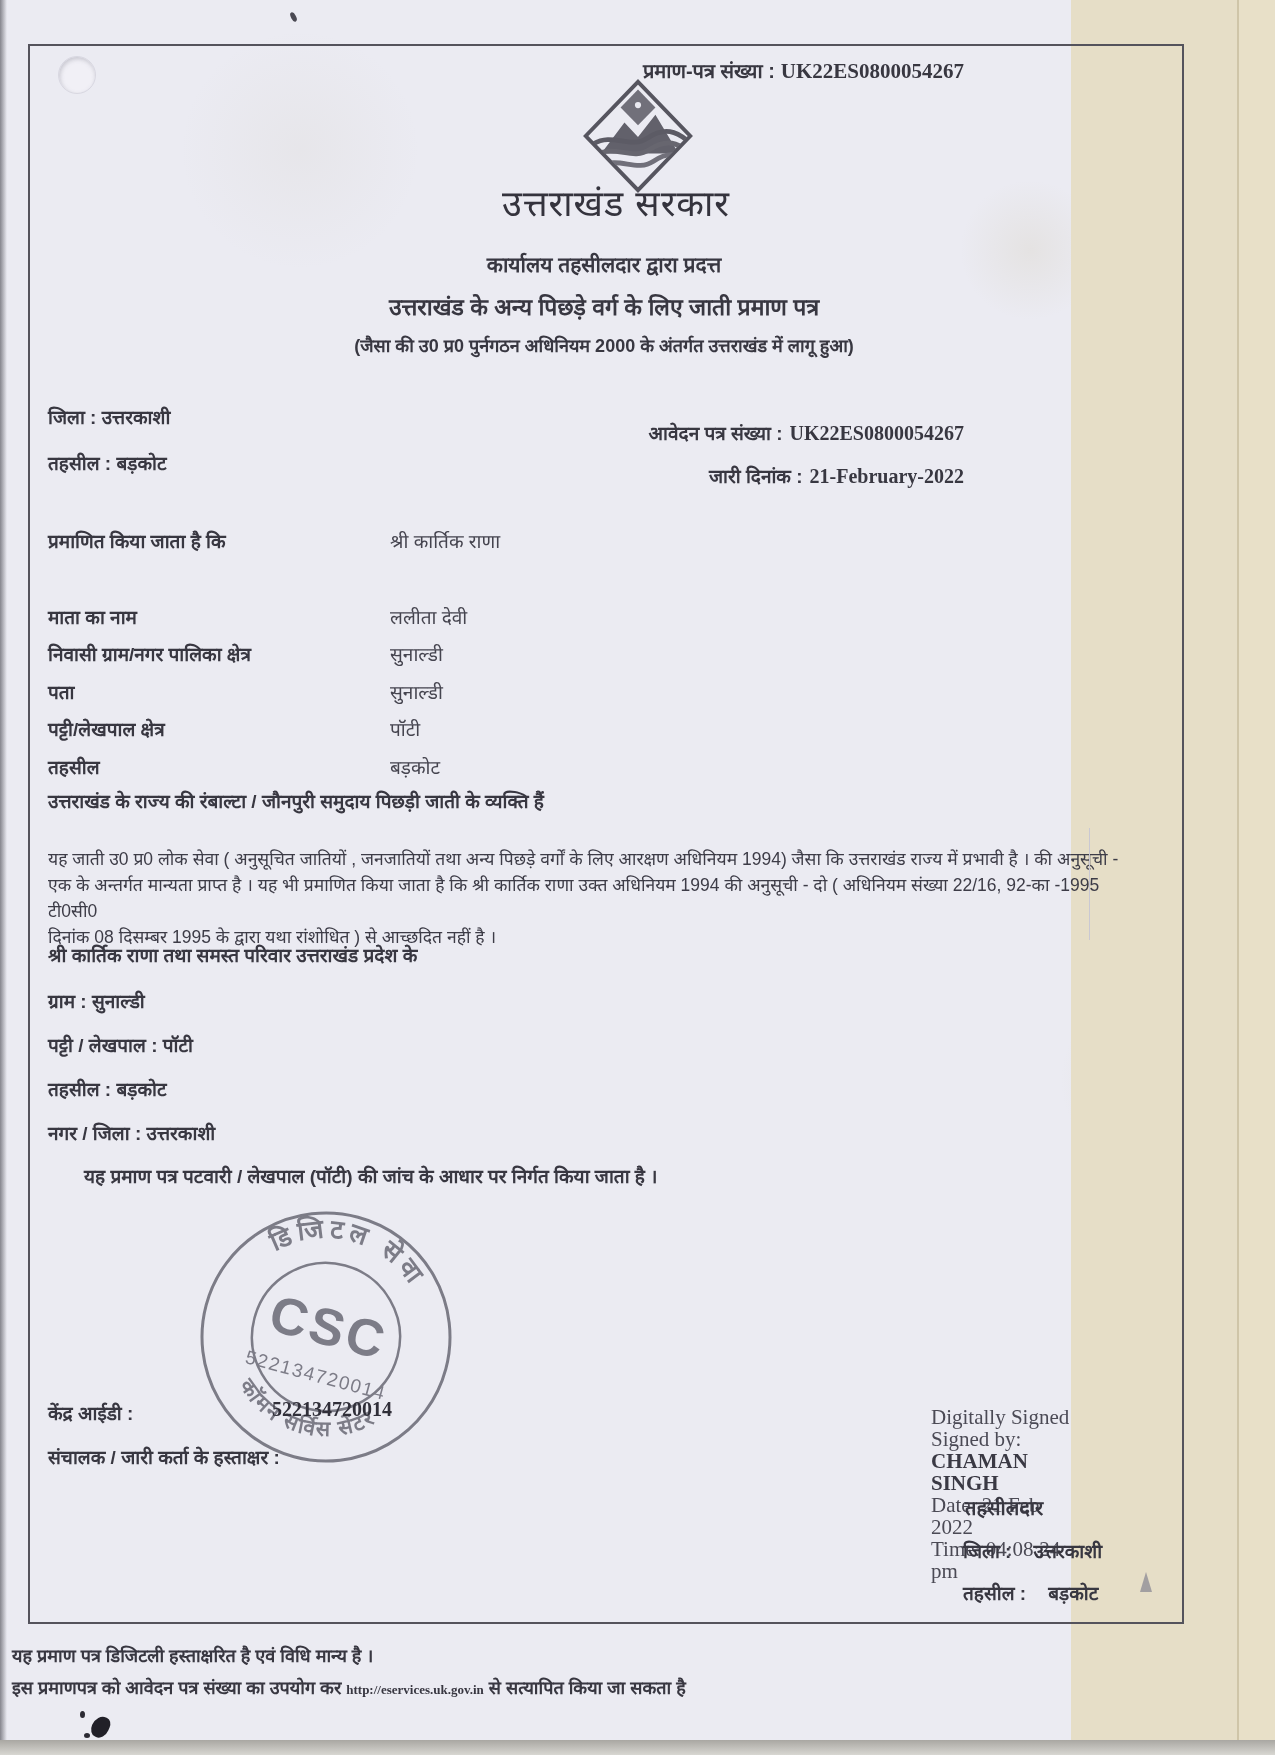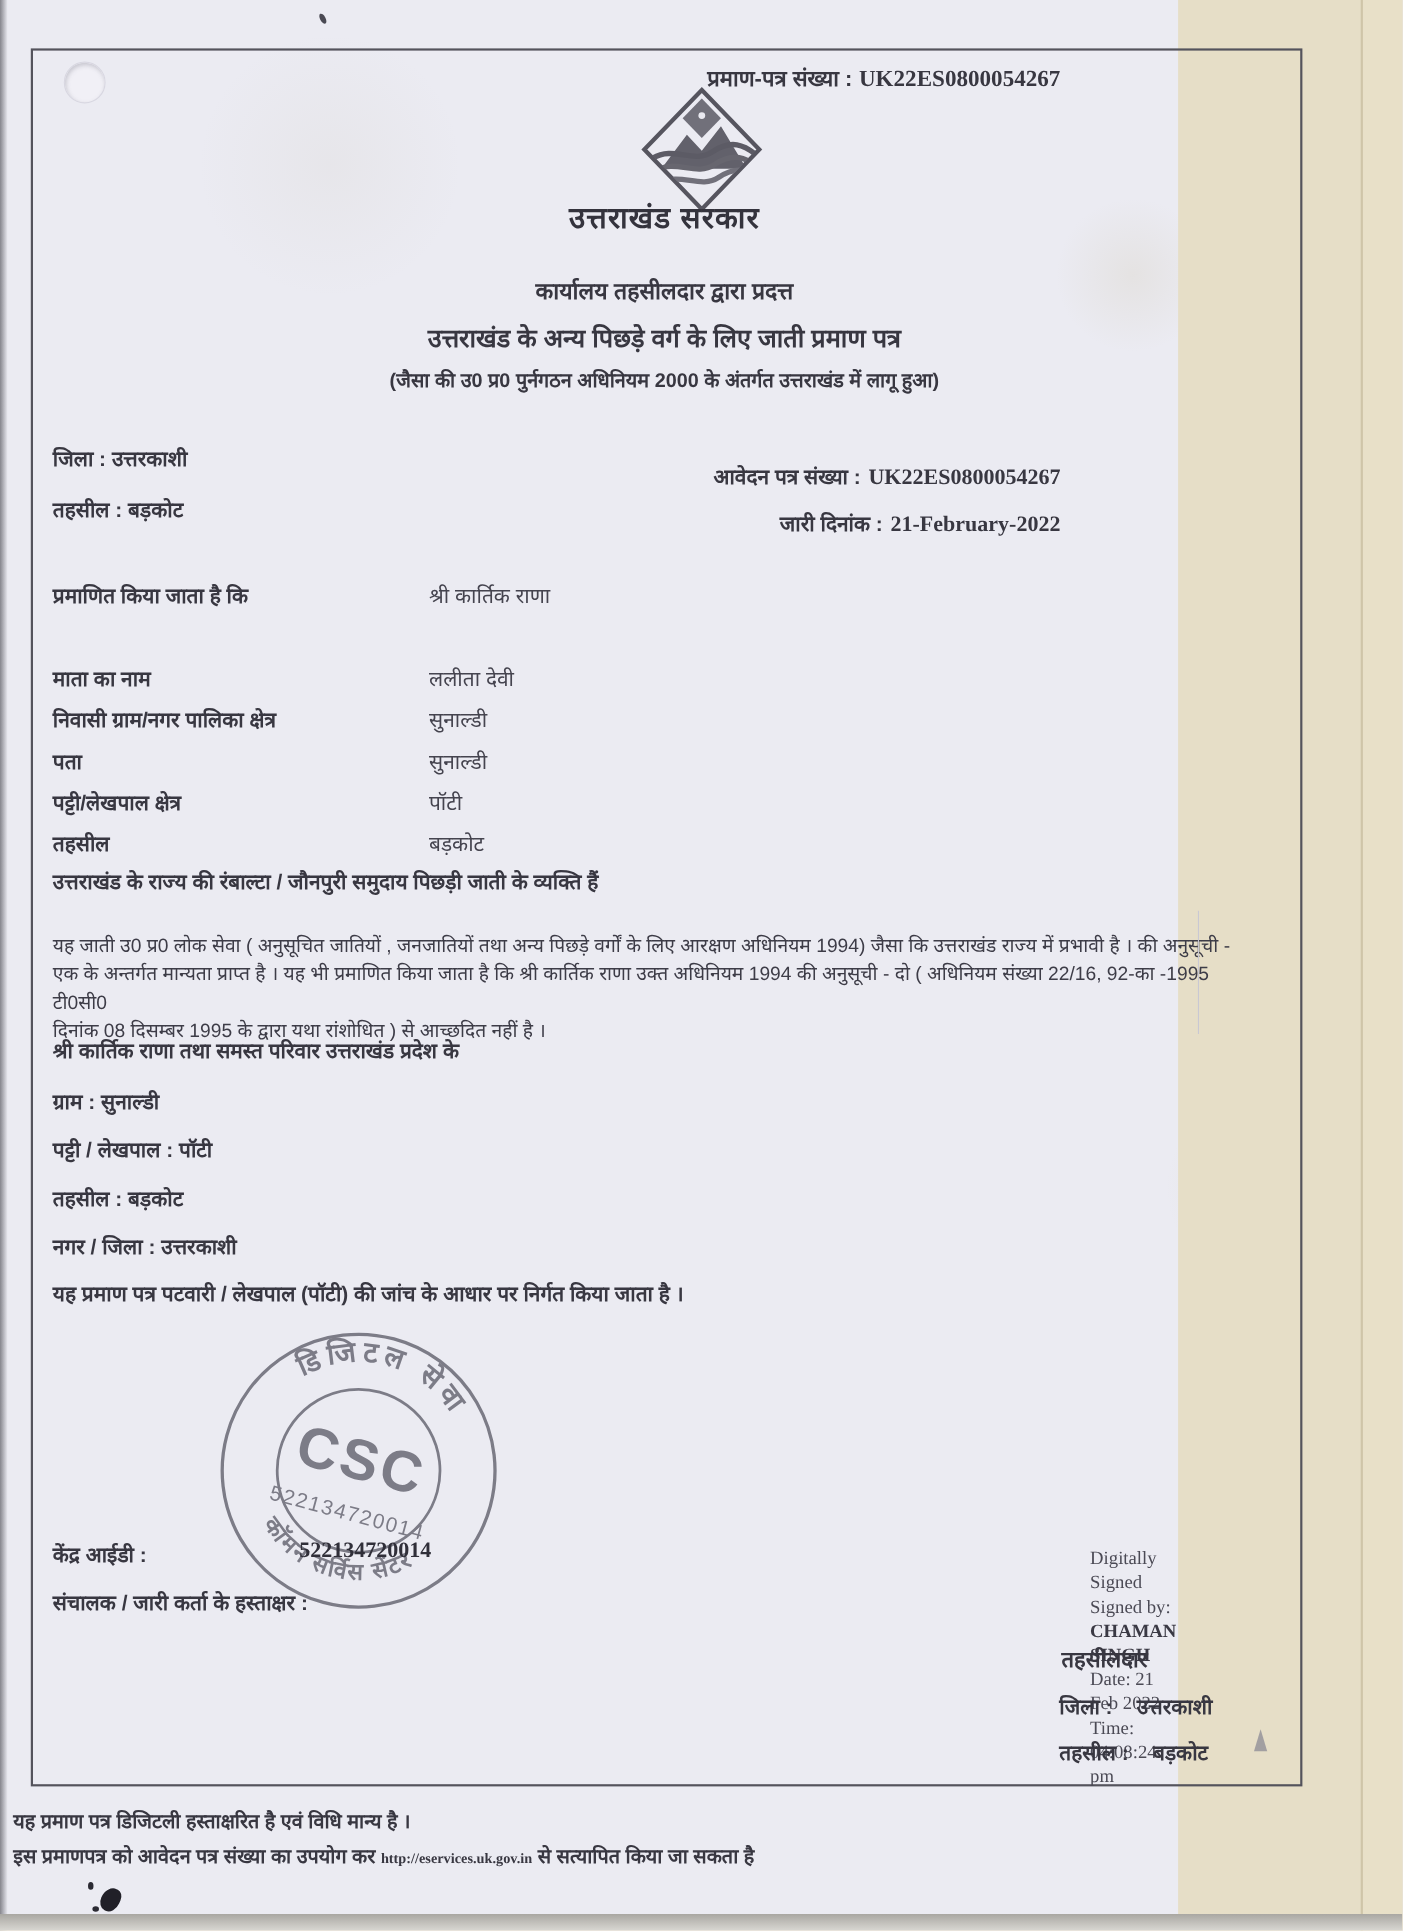--- a/index.html
+++ b/index.html
@@ -15,41 +15,41 @@
   .scan-edge-right{position:absolute;left:1237px;top:0;width:38px;height:1755px;background:#e8e0c8;border-left:2px solid #cfc5a8;}
   .scan-edge-bottom{position:absolute;left:0;top:1740px;width:1275px;height:15px;background:linear-gradient(to bottom,#a9a7a2,#d8d7d2);}
   .border-box{position:absolute;left:28px;top:44px;width:1152px;height:1576px;border:2px solid #54535c;}
   .hindi{font-family:"Liberation Sans","DejaVu Sans",sans-serif;}
   .latin{font-family:"Liberation Serif","DejaVu Serif",serif;}
   .b{font-weight:bold;}
   .cert-no{position:absolute;top:57px;right:107px;font-size:20px;font-weight:bold;white-space:nowrap;}
   .cert-no .latin{margin-left:6px;font-size:21px;}
   .header-wrap{position:absolute;left:28px;top:0;width:1152px;text-align:center;}
   .emblem{position:absolute;left:516px;top:76px;width:188px;height:120px;text-align:center;}
-  .govt-title{position:absolute;top:178px;width:100%;font-size:27px;font-weight:bold;letter-spacing:1px;color:#34333d;}
+  .govt-title{position:absolute;top:178px;width:100%;font-size:36px;font-weight:normal;letter-spacing:1px;color:#34333d;padding-left:12px;}
   .office-line{position:absolute;top:250px;width:100%;font-size:21px;font-weight:bold;}
   .cert-title{position:absolute;top:290px;width:100%;font-size:23px;font-weight:bold;}
   .cert-subtitle{position:absolute;top:333px;width:100%;font-size:18px;font-weight:bold;}
   .meta-left1{position:absolute;left:48px;top:404px;font-size:19px;font-weight:bold;}
   .meta-left2{position:absolute;left:48px;top:450px;font-size:19px;font-weight:bold;}
   .meta-right1{position:absolute;top:420px;right:107px;font-size:19px;font-weight:bold;white-space:nowrap;}
   .meta-right2{position:absolute;top:463px;right:107px;font-size:19px;font-weight:bold;white-space:nowrap;}
   .meta-right1 .latin,.meta-right2 .latin{margin-left:7px;font-size:20px;}
   .frow{position:absolute;left:48px;width:1100px;font-size:19px;white-space:nowrap;margin-top:24px;}
   .frow .flabel{display:inline-block;width:342px;font-weight:bold;}
   .frow .fvalue{color:#45444f;}
   .caste-line{position:absolute;left:48px;top:788px;font-size:19px;font-weight:bold;}
   .para{position:absolute;left:48px;top:846px;width:1105px;font-size:17.5px;line-height:26px;color:#3d3c47;}
   .mid{position:absolute;left:48px;font-size:19px;font-weight:bold;}
-  .verif{font-weight:bold;}
+  .verif{font-weight:bold;margin-left:36px;}
   .stamp{position:absolute;left:195px;top:1206px;width:262px;height:262px;transform:rotate(15deg);opacity:.78;color:#5e5d6a;}
   .center-id-label{position:absolute;left:48px;top:1400px;font-size:19px;font-weight:bold;}
   .center-id-value{position:absolute;left:272px;top:1398px;font-size:20px;font-weight:bold;font-family:"Liberation Serif","DejaVu Serif",serif;color:#302f39;}
   .operator-line{position:absolute;left:48px;top:1444px;font-size:19px;font-weight:bold;}
-  .sig-block{position:absolute;left:991px;top:1406px;font-size:17px;line-height:22px;color:#4b4a55;font-family:"Liberation Serif","DejaVu Serif",serif;}
+  .sig-block{position:absolute;left:931px;top:1406px;font-size:21px;line-height:22px;color:#4b4a55;font-family:"Liberation Serif","DejaVu Serif",serif;}
   .sig-block .name{font-weight:bold;color:#3a3944;}
   .designation{position:absolute;left:965px;top:1494px;font-size:20px;font-weight:bold;}
   .sig-row{position:absolute;left:963px;font-size:19px;font-weight:bold;white-space:nowrap;}
   .sig-row .sv{font-weight:bold;margin-left:22px;}
   .footer1{position:absolute;left:12px;top:1643px;font-size:18px;font-weight:bold;}
   .footer2{position:absolute;left:12px;top:1675px;font-size:18px;font-weight:bold;}
   .footer2 .latin{font-size:13px;}
   .punch-hole{position:absolute;left:58px;top:56px;width:36px;height:36px;border-radius:50%;background:#f1f0f6;border:1px solid #d8d7e1;box-shadow:inset 1px 2px 4px rgba(120,120,135,.35);}
   .ink-blot{position:absolute;left:92px;top:1716px;width:17px;height:22px;background:#212028;border-radius:62% 40% 55% 48%;transform:rotate(24deg);}
   .ink-dot1{position:absolute;left:80px;top:1711px;width:5px;height:7px;background:#2b2a33;border-radius:50%;}

